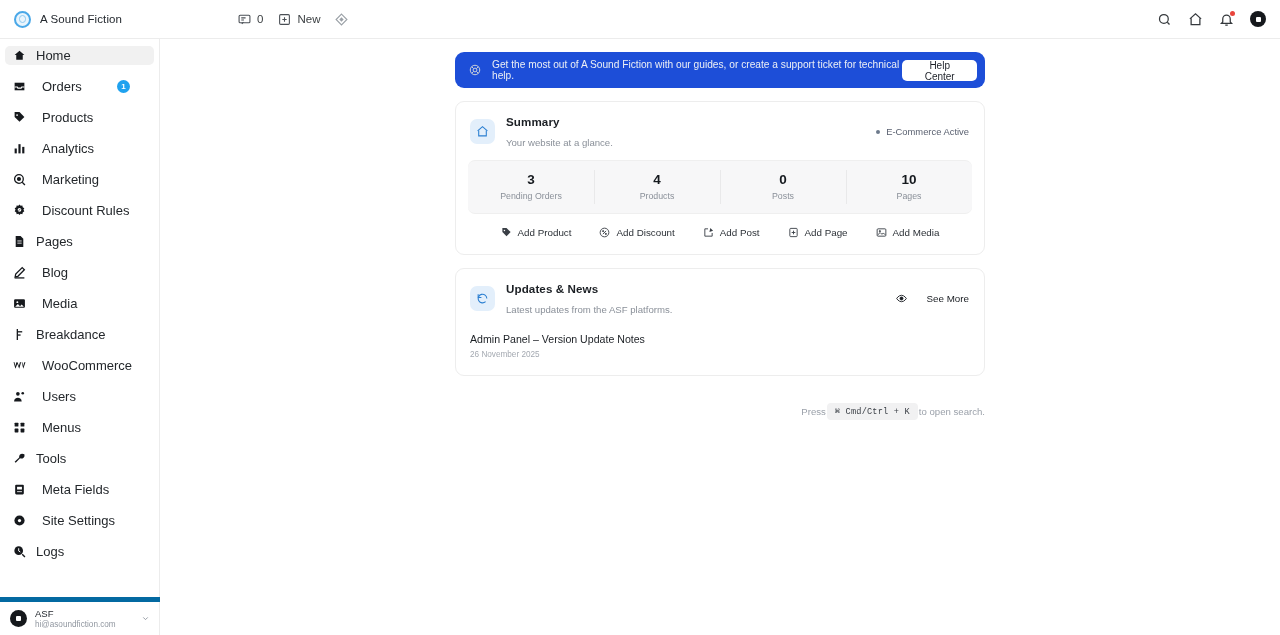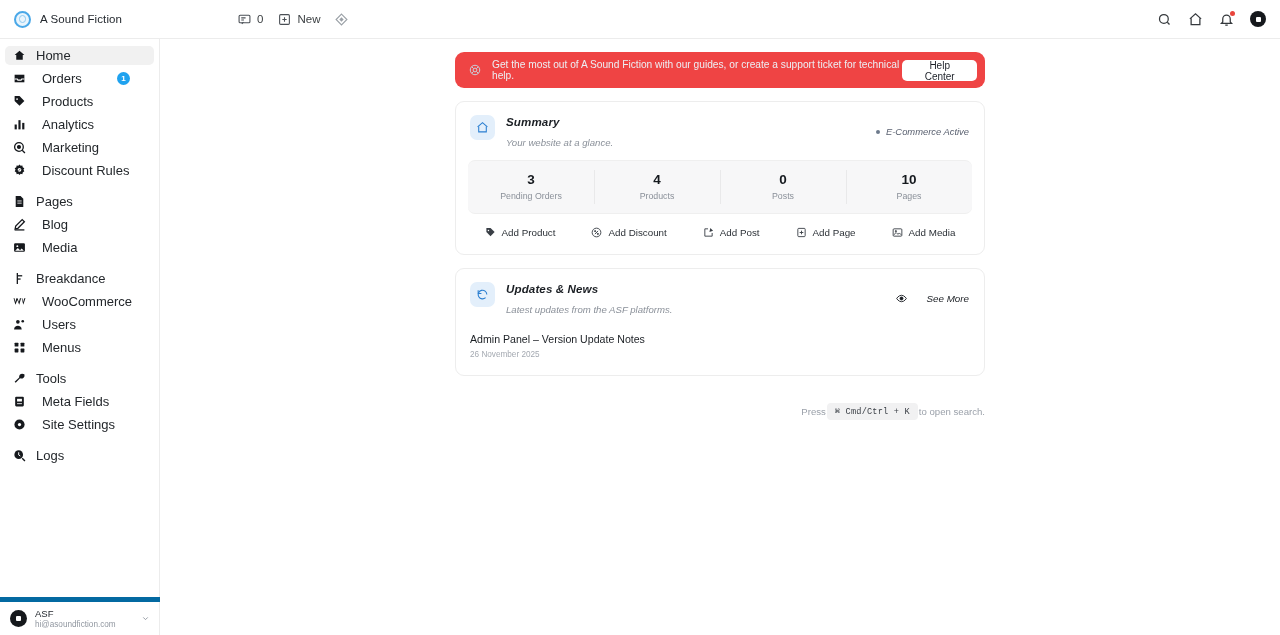--- a/index.html
+++ b/index.html
@@ -55,21 +55,21 @@
     position: absolute; top: 39px; left: 0; width: 160px; height: 596px;
     background: #ffffff; border-right: 1px solid #ececec;
     padding-top: 7px;
   }
   .nav-group { padding: 0 5px; }
   .nav-item {
     display: flex; align-items: center; gap: 10px;
     height: 19px; padding: 0 8px; margin-bottom: 0px;
     border-radius: 5px; cursor: pointer; position: relative;
   }
-  .nav-item + .nav-item { margin-top: 4px; gap: 16px; }
+  .nav-item + .nav-item { margin-top: 12px; gap: 16px; }
   .nav-item .n-ico { width: 13px; height: 13px; color: #16191d; flex: 0 0 auto; }
   .nav-label { font-size: 13px; color: #23272b; line-height: 19px; }
   .nav-item.active { background: #f1f1f1; }
   .nav-badge {
     position: absolute; right: 24px; top: 3px;
     min-width: 13px; height: 13px; padding: 0 3px;
     border-radius: 7px; background: #1fa2ef; color: #fff;
     font-size: 8px; line-height: 13px; text-align: center; font-weight: 700;
   }
   .nav-gap { height: 12px; }
@@ -91,37 +91,37 @@
   .user-chev { margin-left: auto; width: 9px; height: 9px; color: #9197a0; }
 
   
   .main {
     position: absolute; top: 39px; left: 160px; width: 1120px; height: 596px;
     background: #ffffff; overflow: hidden;
   }
   .content { width: 530px; margin: 13px auto 0; }
 
   .banner {
-    background: #ef4444; border-radius: 9px; height: 36px;
+    background: #1d4ed8; border-radius: 9px; height: 36px;
     display: flex; align-items: center; padding: 0 8px 0 14px;
   }
   .banner-ico { width: 12px; height: 12px; color: #c9ced8; flex: 0 0 auto; }
   .banner-text { font-size: 10.2px; color: #eceff4; margin-left: 11px; }
   .help-btn {
     margin-left: auto; background: #ffffff; color: #1c2028;
     font-size: 10px; border: none; border-radius: 5px;
     height: 21px; padding: 0 12px; cursor: pointer;
     font-family: "Liberation Sans", sans-serif;
   }
 
   .card {
     margin-top: 13px; background: #ffffff;
     border: 1px solid #ededed; border-radius: 9px; overflow: hidden;
   }
-  .card-head { display: flex; padding: 13px 15px 12px 14px; font-style: italic; }
+  .card-head { display: flex; align-items: center; padding: 13px 15px 12px 14px; }
   .card-ico-box {
     width: 25px; height: 25px; border-radius: 7px; background: #e3effb;
     display: flex; align-items: center; justify-content: center; flex: 0 0 auto;
   }
   .card-ico-box svg { width: 13px; height: 13px; color: #2b7fd1; }
   .card-titles { margin-left: 11px; }
   .card-title { font-size: 11.6px; font-weight: 700; color: #1b1f24; letter-spacing: .1px; }
   .card-sub { font-size: 9.6px; color: #8a9099; margin-top: 9px; }
   .card-right { margin-left: auto; display: flex; align-items: center; gap: 6px; }
   .status-dot { width: 4px; height: 4px; border-radius: 50%; background: #6d7a8c; display:block; }
@@ -140,21 +140,21 @@
     position: relative;
   }
   .stat + .stat::before {
     content: ""; position: absolute; left: 0; top: 9px; bottom: 9px;
     width: 1px; background: #e9e9ea;
   }
   .stat-num { font-size: 13.5px; font-weight: 700; color: #15191e; }
   .stat-lbl { font-size: 8.8px; color: #8a9099; margin-top: 4px; }
 
   .quick {
-    display: flex; align-items: center; justify-content: center; gap: 36px;
+    display: flex; align-items: center; justify-content: center; gap: 28px;
     padding: 13px 0 16px;
   }
   .q-act { display: flex; align-items: center; gap: 6px; cursor: pointer; }
   .q-act svg { width: 11px; height: 11px; color: #3a3f46; }
   .q-act span { font-size: 9.8px; color: #2b3036; }
 
   .news-item { padding: 6px 14px 16px; }
   .news-title { font-size: 10.6px; color: #1b1f24; cursor: pointer; }
   .news-date { font-size: 8.2px; color: #a4a9b1; margin-top: 5px; }
 

